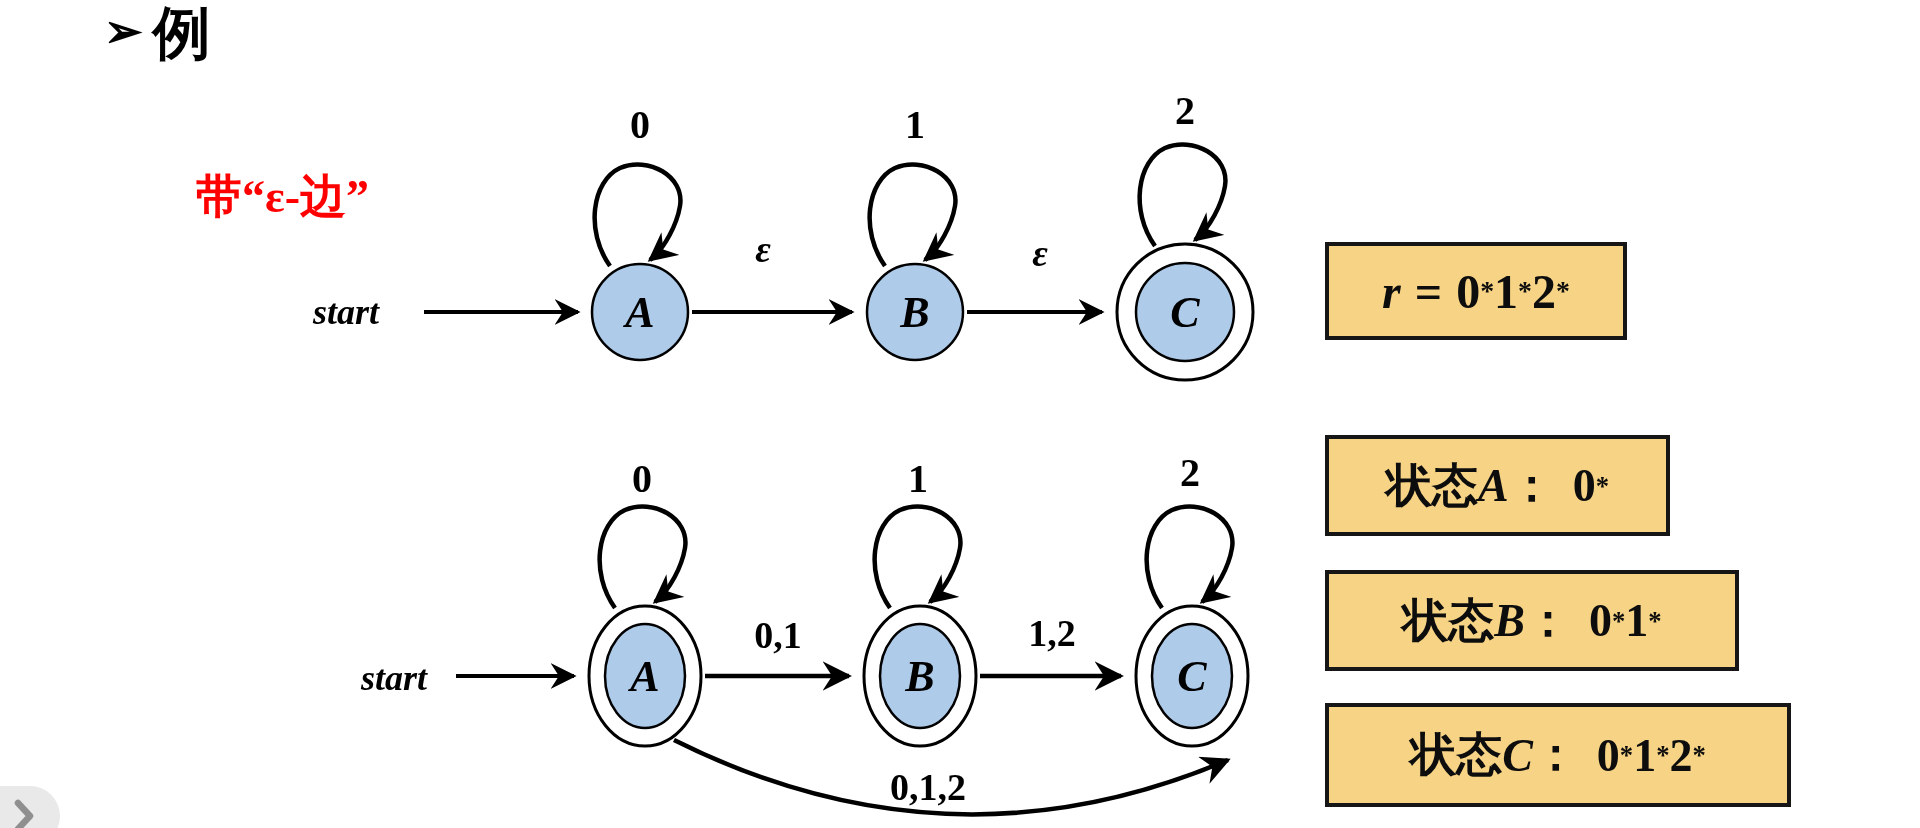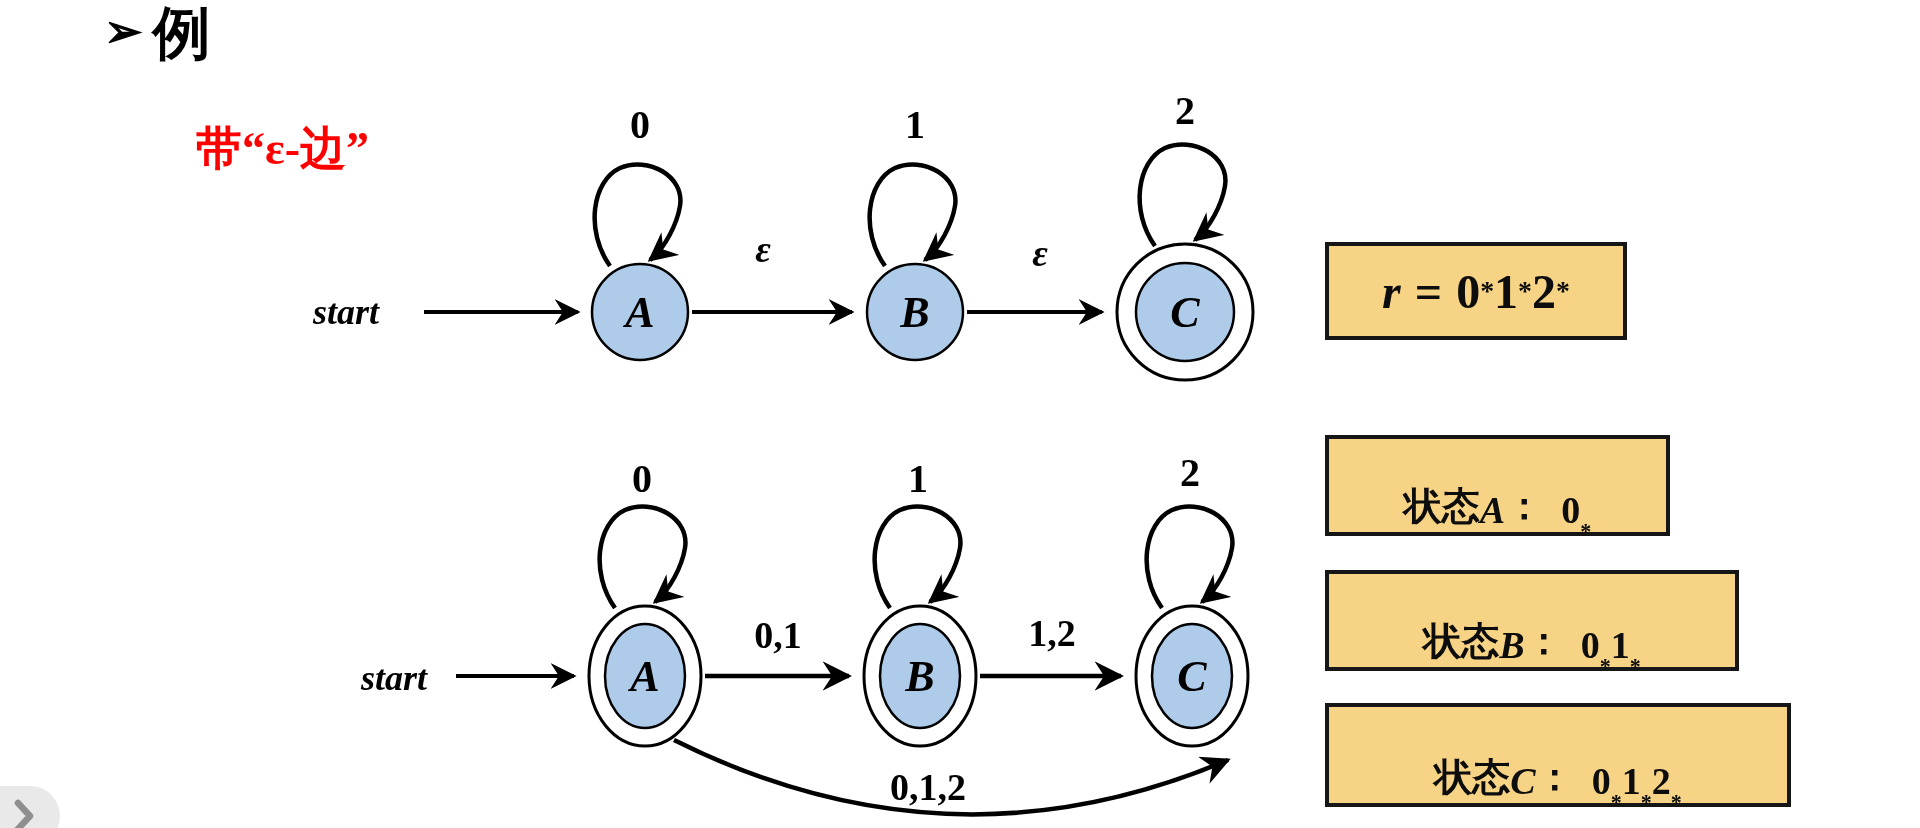--- a/index.html
+++ b/index.html
@@ -6,39 +6,39 @@
   .stage{
     position:relative;width:1920px;height:828px;overflow:hidden;
     background:#ffffff;font-family:"Liberation Serif", serif;
   }
   
   .title-row{position:absolute;left:104px;top:2px;display:flex;align-items:flex-start;color:#000;}
   .bullet{font-size:46px;line-height:60px;font-weight:bold;}
   .title-text{font-size:58px;line-height:64px;font-weight:bold;margin-left:10px;}
   
   .red-label{position:absolute;color:#FF0000;font-weight:bold;font-size:46px;white-space:nowrap;
-             font-family:"Liberation Serif", serif;}
+             font-family:"Liberation Serif", serif;margin-top:48px;}
   .red-label.top{left:196px;top:118px;}
   .red-label.bottom{left:148px;top:514px;}
   
   svg.diagram{position:absolute;left:0;top:0;}
   .st-letter{font:italic bold 44px "Liberation Serif", serif;fill:#000;text-anchor:middle;}
   .loop-label{font:bold 40px "Liberation Serif", serif;fill:#000;text-anchor:middle;}
   .edge-label{font:bold 38px "Liberation Serif", serif;fill:#000;text-anchor:middle;}
   .eps-label{font:italic bold 38px "Liberation Serif", serif;fill:#000;text-anchor:middle;}
   .start-label{font:italic bold 36px "Liberation Serif", serif;fill:#000;text-anchor:middle;}
   
   .box{position:absolute;background:#F6D385;border:4px solid #161616;box-sizing:border-box;
        display:flex;align-items:center;justify-content:center;color:#0d0d0d;
        font-family:"Liberation Serif", serif;font-weight:bold;white-space:nowrap;}
   .box .it{font-style:italic;}
   .box .colon{margin-right:18px;}
   .box .star{vertical-align:super;font-size:0.58em;line-height:0;}
   .rbox{left:1325px;top:242px;width:302px;height:98px;font-size:48px;}
-  .sbox{font-size:38px;align-items:flex-end;}
+  .sbox{font-size:46px;}
   .sbox-a{left:1325px;top:435px;width:345px;height:101px;}
   .sbox-b{left:1325px;top:570px;width:414px;height:101px;}
   .sbox-c{left:1325px;top:703px;width:466px;height:104px;}
   .rbox .eq{margin:0 14px;}
   
   .nav-next{position:absolute;left:-30px;top:786px;width:90px;height:60px;border:none;
             border-radius:30px;background:#e9e9e9;cursor:pointer;padding:0;}
 </style>
 </head>
 <body>

